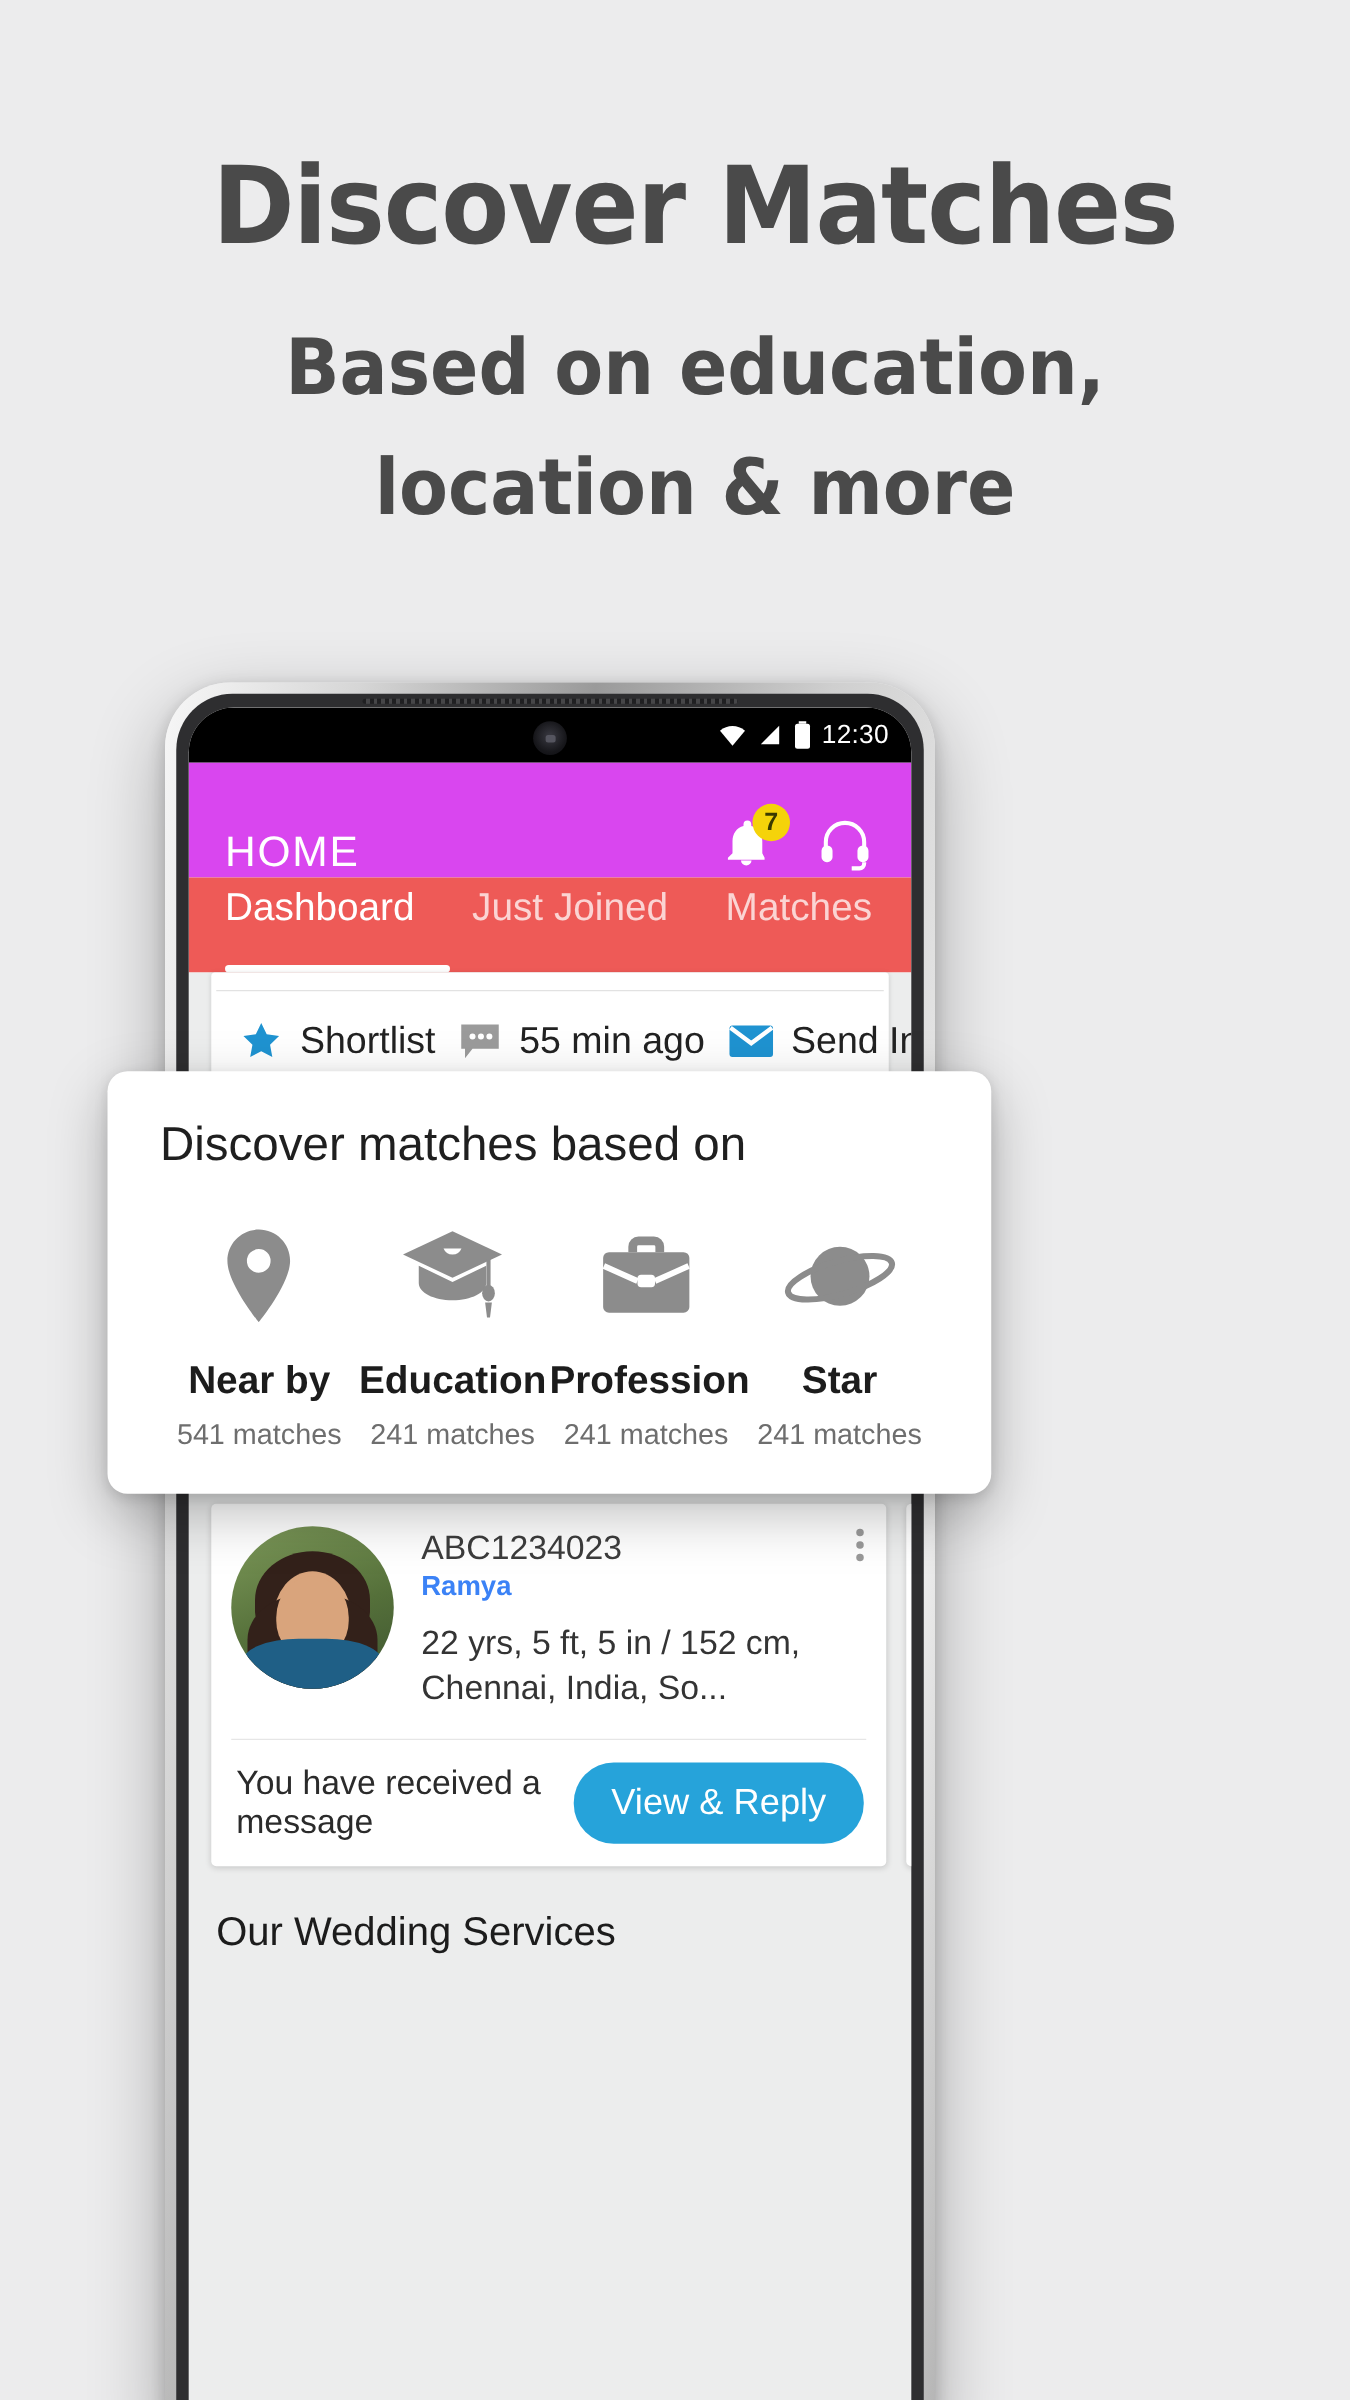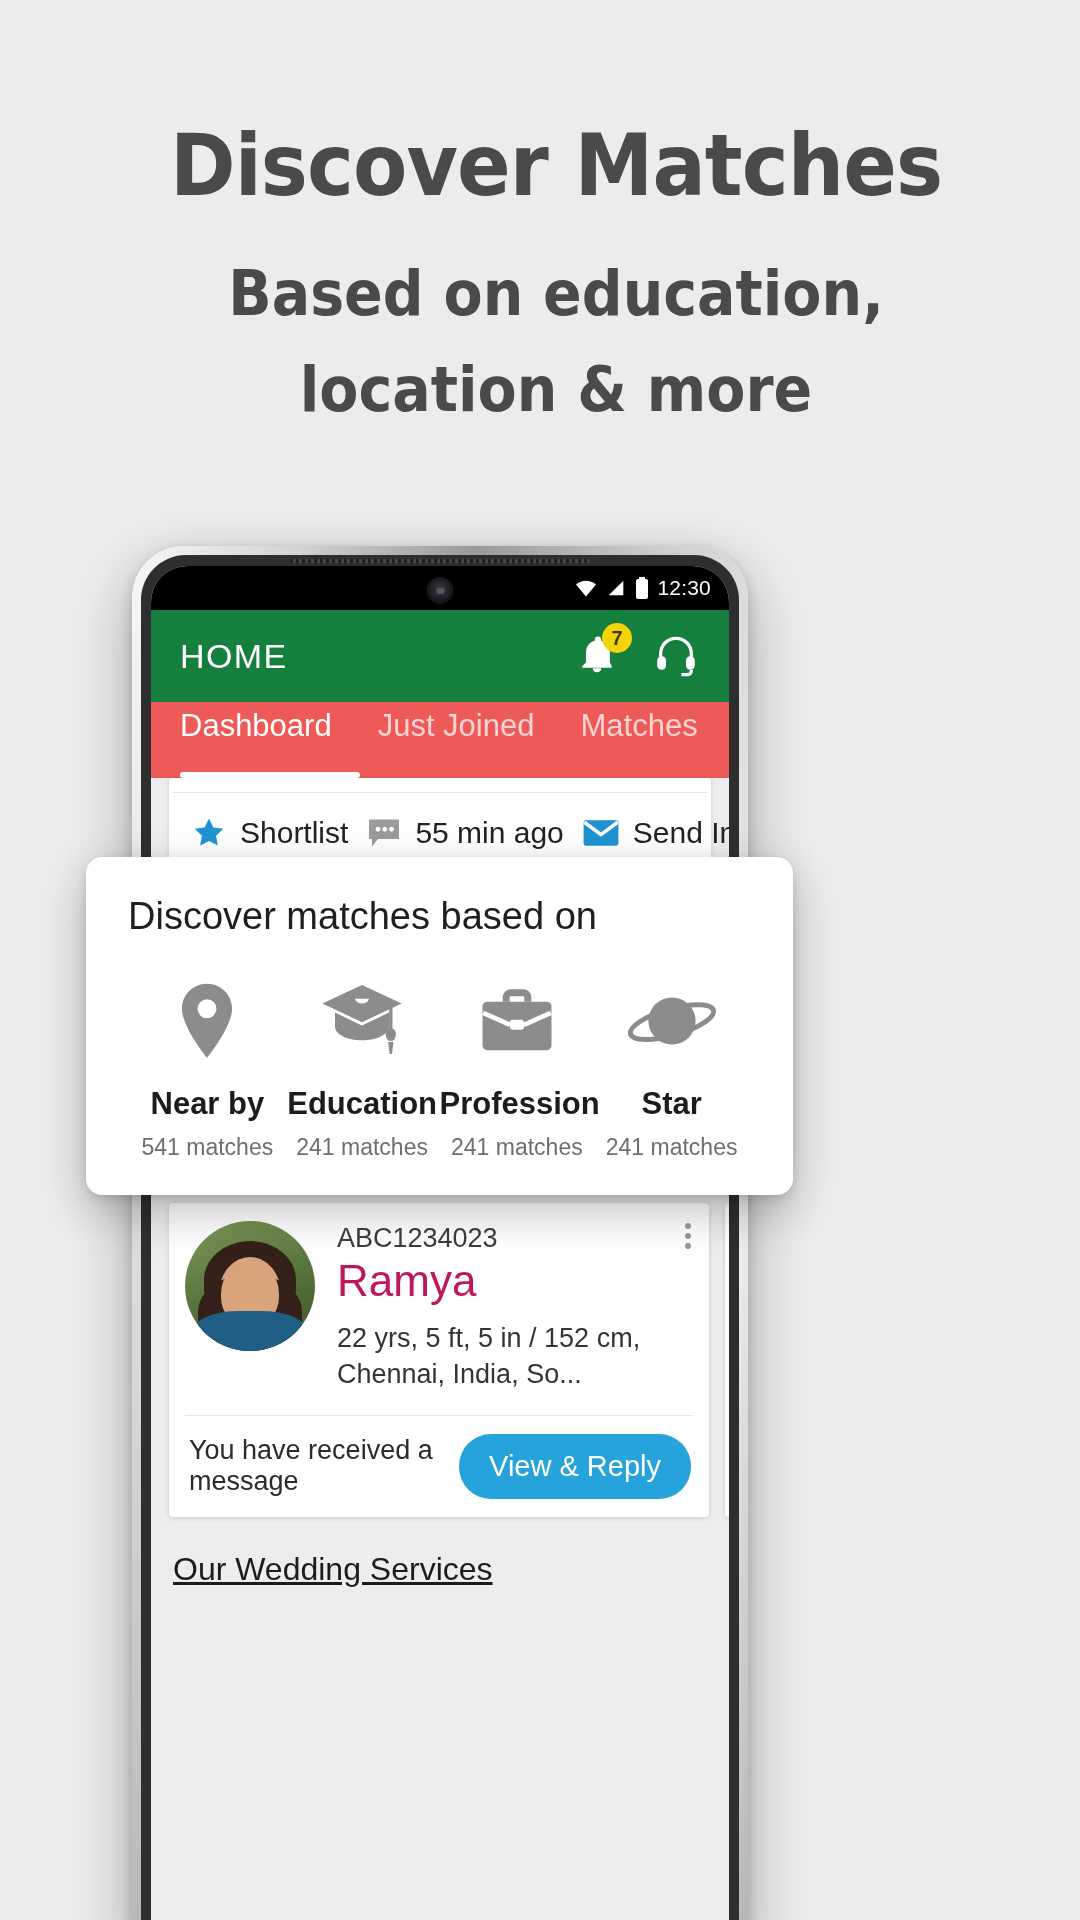--- a/index.html
+++ b/index.html
@@ -83,22 +83,22 @@
     content:""; position:absolute; left:50%; top:50%;
     transform:translate(-50%,-50%);
     width:8px; height:6px; border-radius:2px;
     background:#55555f;
   }
   .sb-icon { color:#fff; display:flex; align-items:center; }
   .sb-time { color:#fff; font-size:21px; letter-spacing:.2px; }
 
   
   .appbar {
-    background:#15803d; height:92px;
-    display:flex; align-items:center; justify-content:space-between;
+    background:#d946ef; height:92px;
+    display:flex; align-items:flex-end; justify-content:space-between;
     padding:0 30px 0 29px;
   }
   .appbar-title { color:#fff; font-size:34px; letter-spacing:1.4px; }
   .appbar-actions { display:flex; align-items:center; gap:34px; }
   .bell-wrap { position:relative; }
   .badge {
     position:absolute; top:-9px; right:-13px;
     min-width:30px; height:30px; border-radius:15px;
     background:#f5d30a; color:#3b3b00;
     font-size:20px; font-weight:bold;
@@ -176,40 +176,40 @@
     width:58px; height:66px; border-radius:50% 50% 46% 46%;
     background:#d9a47c; z-index:3;
   }
   .avatar .body {
     position:absolute; left:50%; bottom:-6px; transform:translateX(-50%);
     width:112px; height:46px; border-radius:40% 40% 0 0;
     background:#1f5f86; z-index:4;
   }
   .profile-info { flex:1; min-width:0; padding-top:2px; }
   .profile-id { font-size:27px; color:#3d3d3d; }
-  .profile-name { font-size:44px; font-weight:normal; color:#be185d; margin-top:2px; }
+  .profile-name { font-size:22px; font-weight:bold; color:#3b82f6; margin-top:2px; }
   .profile-meta { font-size:27px; color:#343434; line-height:1.35; margin-top:14px; }
   .kebab {
     position:absolute; right:2px; top:2px;
     display:flex; flex-direction:column; gap:4px; align-items:center;
   }
   .kebab i { width:6px; height:6px; border-radius:50%; background:#9a9a9a; display:block; }
   .profile-foot {
     margin-top:22px; border-top:1px solid #e6e6e6;
     display:flex; align-items:center; justify-content:space-between;
     padding:18px 2px 18px 4px;
   }
   .profile-foot-text { font-size:27px; color:#2b2b2b; }
   .btn-primary {
     background:#26a3da; color:#fff; border:none;
     font-size:29px; border-radius:32px;
     padding:16px 30px; white-space:nowrap;
   }
   .profile-card.peek { flex:0 0 120px; padding:18px 0 0 16px; overflow:hidden; }
-  .bottom-title { font-size:32px; color:#1c1c1c; padding:34px 8px 0 22px;text-decoration:underline; }
+  .bottom-title { font-size:32px; color:#1c1c1c; padding:34px 8px 0 22px; }
 
   
   .popup {
     position:absolute; left:86px; top:857px;
     width:707px; border-radius:16px; background:#fff;
     box-shadow:0 16px 46px rgba(0,0,0,.26), 0 3px 10px rgba(0,0,0,.12);
     padding:38px 30px 34px 30px;
   }
   .popup-title { font-size:38px; color:#1f1f1f; padding-left:12px; }
   .popup-grid {

